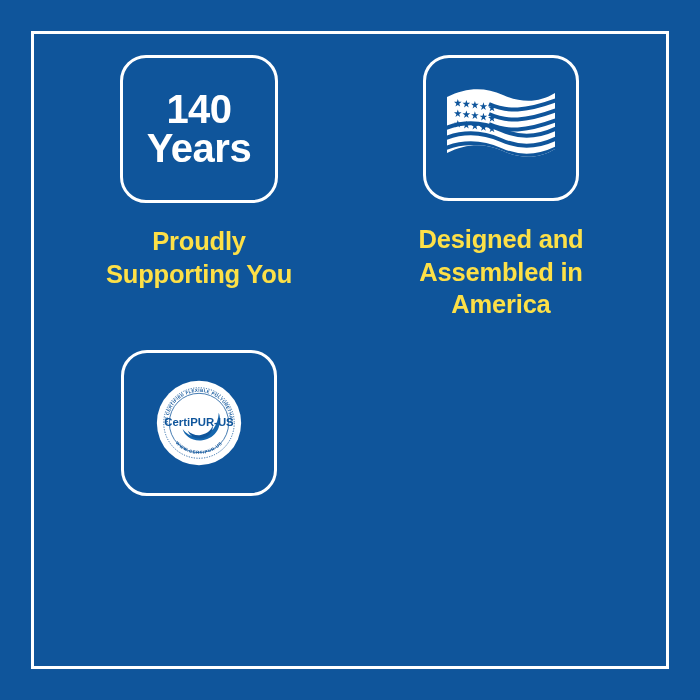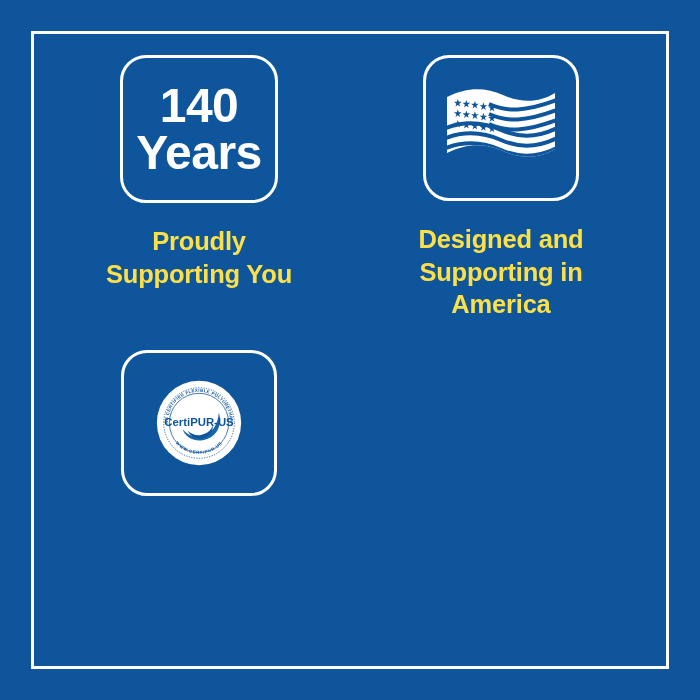--- a/index.html
+++ b/index.html
@@ -58,21 +58,21 @@
     justify-content: center;
     position: relative;
   }
   .cell-r2 .icon-box {
     width: 156px;
     height: 146px;
   }
   .years-text {
     color: #ffffff;
     font-weight: bold;
-    font-size: 48px;
+    font-size: 40px;
     line-height: 0.98;
     text-align: center;
     letter-spacing: -0.5px;
   }
   .years-text .n1 { display: block; }
   .years-text .n2 { display: block; }
   .caption {
     color: #fde047;
     font-weight: bold;
     font-size: 25.5px;
@@ -155,21 +155,21 @@
                   <polygon points="4,0 5,3 8,3 5.5,5 6.5,8 4,6.2 1.5,8 2.5,5 0,3 3,3" transform="translate(18,2)"></polygon>
                   <polygon points="4,0 5,3 8,3 5.5,5 6.5,8 4,6.2 1.5,8 2.5,5 0,3 3,3" transform="translate(27,3.5)"></polygon>
                   <polygon points="4,0 5,3 8,3 5.5,5 6.5,8 4,6.2 1.5,8 2.5,5 0,3 3,3" transform="translate(36,5)"></polygon>
                 </g>
               </g>
             </g>
           </g>
         </svg>
       </div>
       <div class="caption">Designed and
-Supporting in
+Assembled in
 America</div>
     </div>
 
     <div class="cell cell-r2">
       <div class="icon-box">
         <svg width="86" height="86" viewBox="0 0 100 100">
           <defs>
             <path id="arcTop" d="M 10,50 A 40,40 0 0 1 90,50"></path>
             <path id="arcBot" d="M 14,50 A 36,36 0 0 0 86,50"></path>
           </defs>

